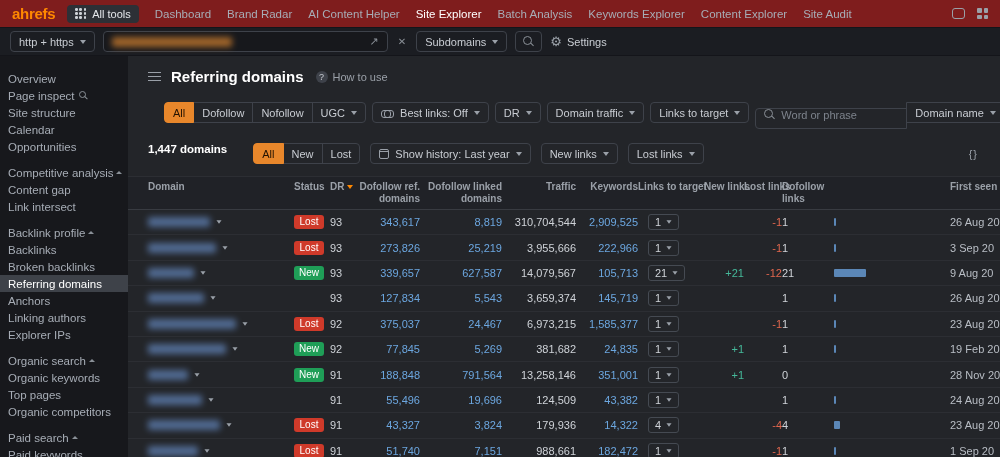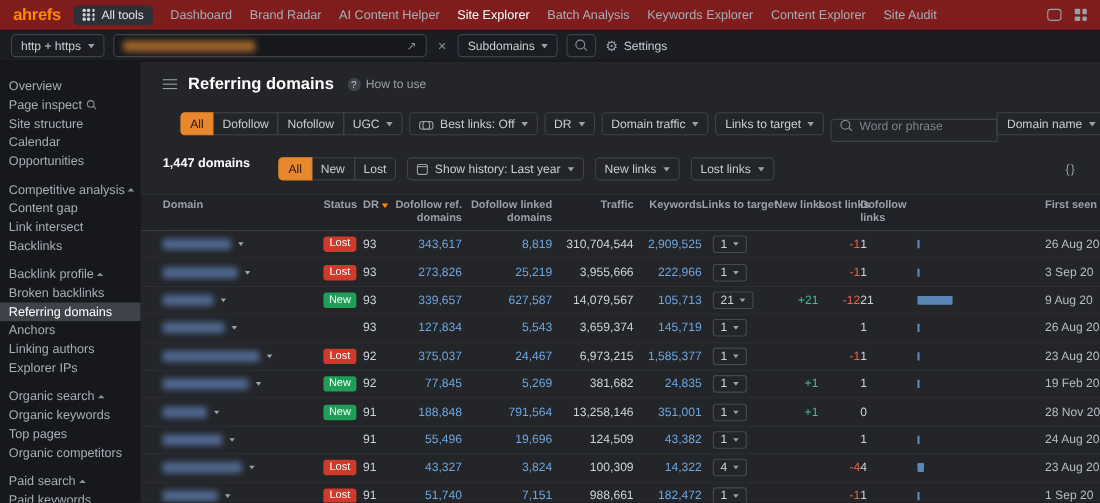--- a/index.html
+++ b/index.html
@@ -207,26 +207,26 @@
         <div class="side-item section">
           <span>Competitive analysis</span>
           <span class="caret-up"></span>
         </div>
         <div class="side-item">
           <span>Content gap</span>
         </div>
         <div class="side-item">
           <span>Link intersect</span>
         </div>
-        <div class="side-item">
-          <span>Backlinks</span>
-        </div>
         <div class="side-item section">
           <span>Backlink profile</span>
           <span class="caret-up"></span>
+        </div>
+        <div class="side-item">
+          <span>Backlinks</span>
         </div>
         <div class="side-item">
           <span>Broken backlinks</span>
         </div>
         <div class="side-item selected">
           <span>Referring domains</span>
         </div>
         <div class="side-item">
           <span>Anchors</span>
         </div>
@@ -575,21 +575,21 @@
     <div class="c c-domain">
       <span class="dblur" style="width: 72px;"></span>
       <span class="caret dcaret"></span>
     </div>
     <div class="c c-status">
       <span class="badge lost">Lost</span>
     </div>
     <div class="c c-dr">91</div>
     <div class="c c-ref blue">43,327</div>
     <div class="c c-linked blue">3,824</div>
-    <div class="c c-traffic">100,309</div>
+    <div class="c c-traffic">179,936</div>
     <div class="c c-kw blue">14,322</div>
     <div class="c c-ltt">
       <span class="pill">
         <span>4</span>
         <span class="caret"></span>
       </span>
     </div>
     <div class="c c-new teal"></div>
     <div class="c c-lost red">-4</div>
     <div class="c c-dfl">4</div>

